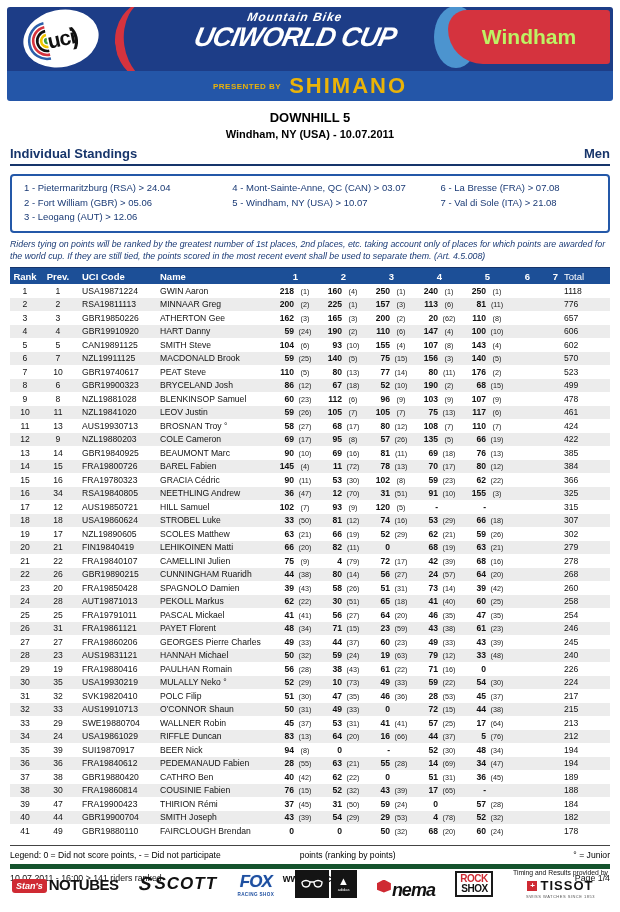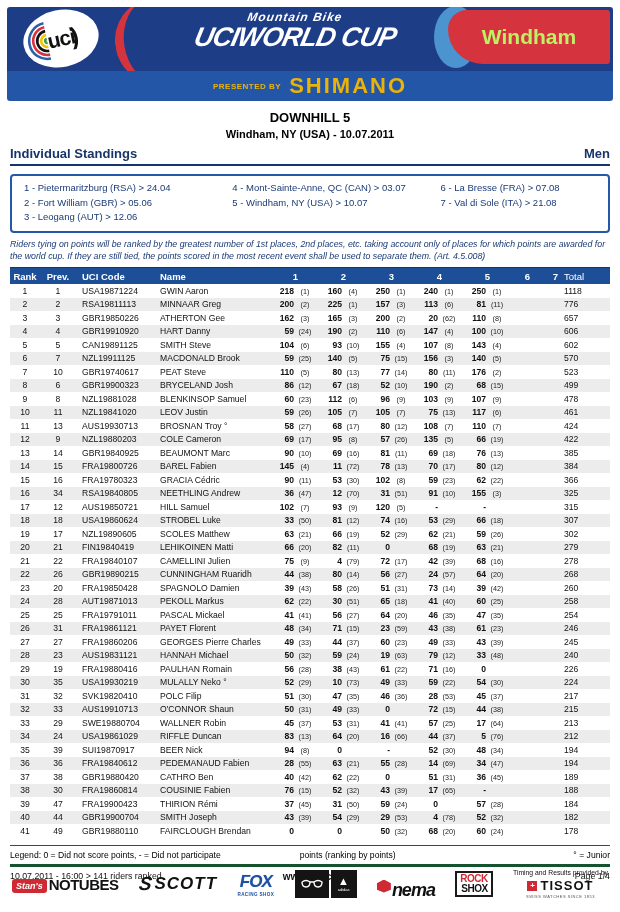--- a/index.html
+++ b/index.html
@@ -52,21 +52,21 @@
   .c-ev .pts{width:26px;text-align:right;font-weight:bold;}
   .c-ev .plc{width:22px;text-align:center;font-size:7.2px;color:#222;}
   .c-ev67{width:28px;flex:none;display:flex;}
   .c-ev67 .pts{width:20px;text-align:right;font-weight:bold;}
   .c-ev67 .plc{width:8px;font-size:7.2px;}
   .c-total{flex:1;text-align:left;font-weight:normal;padding-right:18px;}
   .thead .h-ev{width:48px;flex:none;text-align:right;padding-right:18px;box-sizing:border-box;}
   .thead .h-ev67{width:28px;flex:none;text-align:right;padding-right:6px;box-sizing:border-box;}
 
   
-  .legend-row{margin:7px 10px 0;border-top:1px solid #444;border-bottom:3px solid #14532d;padding:4px 0;display:flex;font-size:8.6px;color:#000;}
+  .legend-row{margin:7px 10px 0;border-top:1px solid #444;border-bottom:5px solid #14532d;padding:4px 0;display:flex;font-size:8.6px;color:#000;}
   .legend-left{flex:1.4;}
   .legend-center{flex:1;text-align:left;}
   .legend-right{flex:.5;text-align:right;}
   .footer-row{margin:0 10px;padding:4px 0 2px;display:flex;font-size:8.8px;align-items:center;}
   .footer-left{flex:1;}
   .footer-center{flex:1;text-align:center;font-weight:bold;font-size:10px;}
   .footer-right{flex:1;text-align:right;}
 
   
   .sponsors{position:absolute;left:0;right:0;bottom:4px;height:48px;display:flex;align-items:center;justify-content:space-between;padding:0 12px;}

